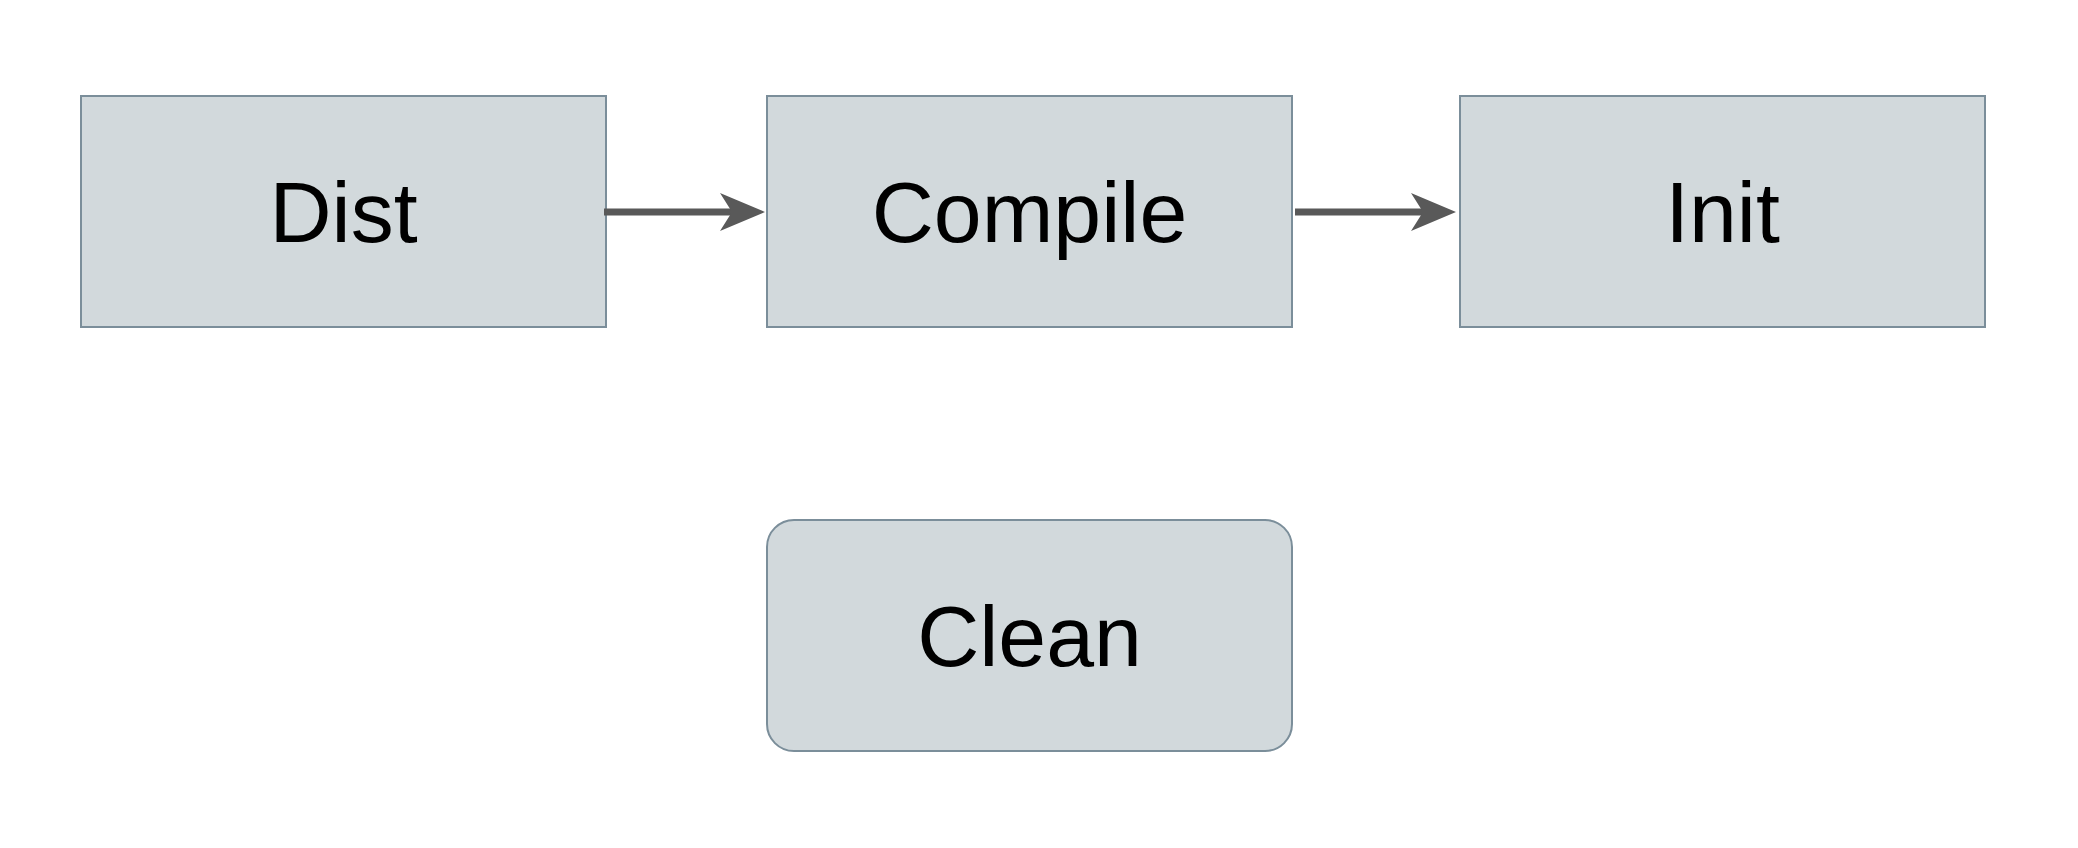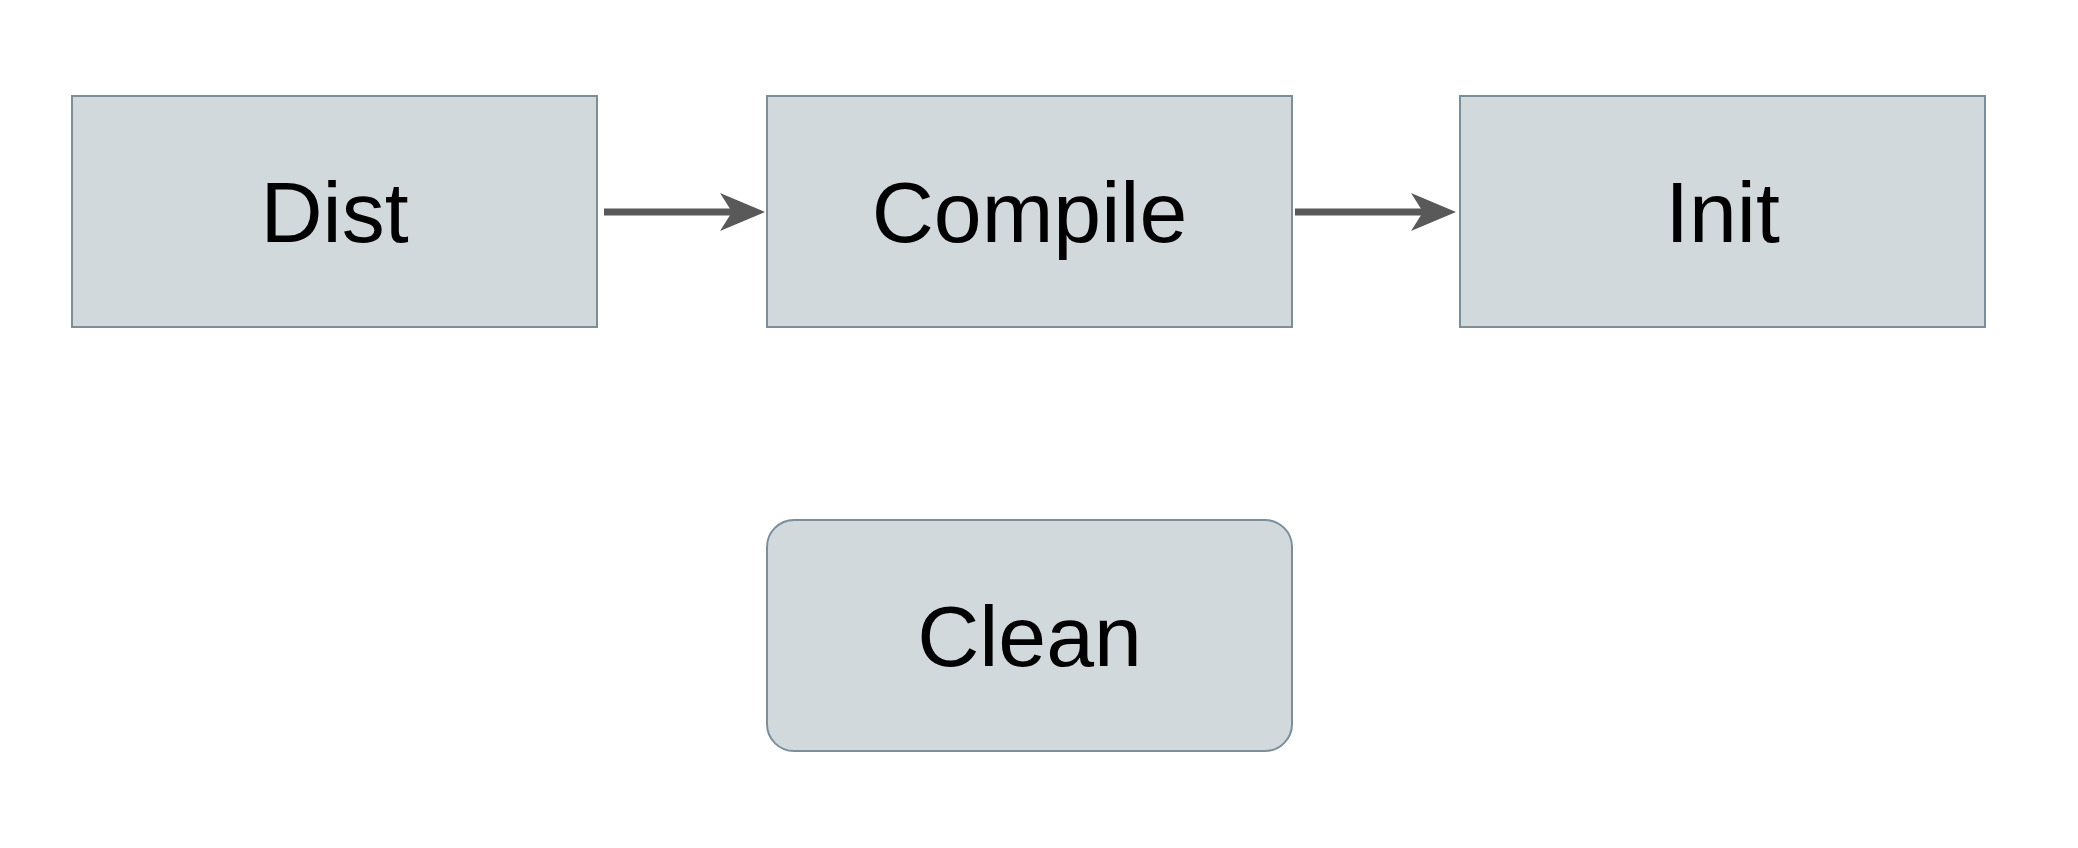--- a/index.html
+++ b/index.html
@@ -25,21 +25,21 @@
     display: flex;
     align-items: center;
     justify-content: center;
   }
   .node-label {
     font-size: 86px;
     line-height: 1;
     color: var(--text, #000000);
     letter-spacing: 0;
   }
-  #node-dist    { left: 71px;   top: 95px; }
+  #node-dist    { left: 80px;   top: 95px; }
   #node-compile { left: 766px;  top: 95px; }
   #node-init    { left: 1459px; top: 95px; }
   #node-clean   { left: 766px;  top: 519px; border-radius: 28px; }
 
   .edge {
     position: absolute;
     top: 190px;
     width: 162px;
     height: 44px;
   }

